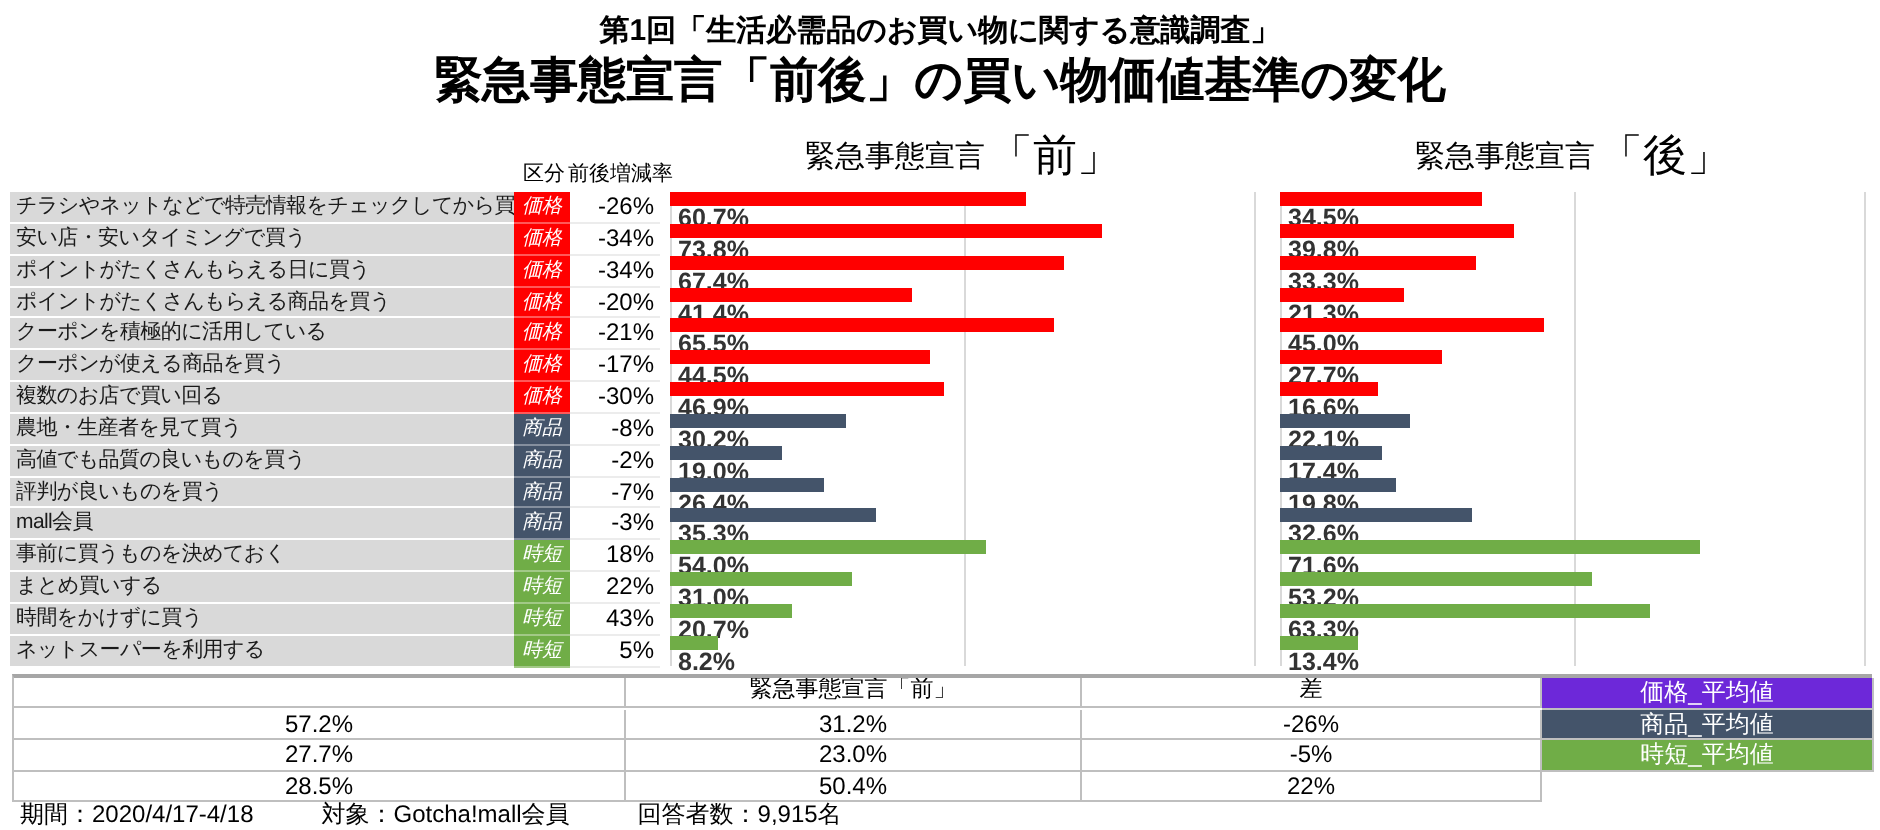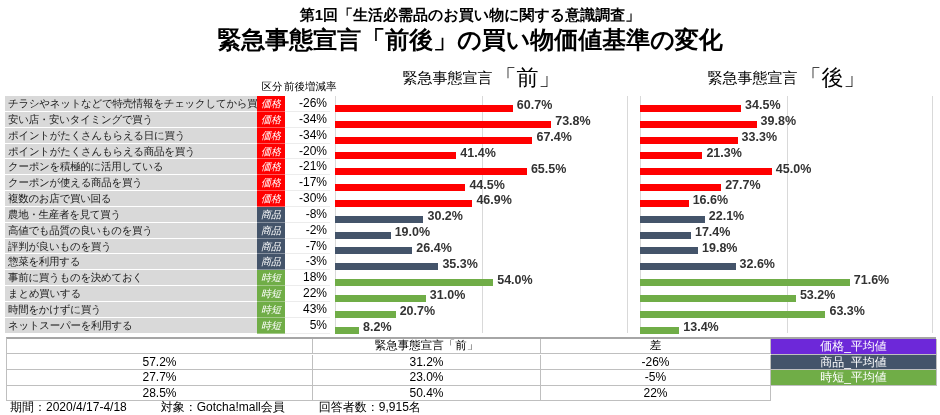--- a/index.html
+++ b/index.html
@@ -34,21 +34,21 @@
   .trow .pct { width:45px; font-size:12px; text-align:right; padding-right:3px;
                line-height:15.85px; border-bottom:1px solid #ececec; }
   
   .chart-panel { position:absolute; top:96px; width:293px; height:238px; }
   #chart-before { left:335px; }
   #chart-after  { left:640px; }
   .gridline { position:absolute; top:0; bottom:1px; width:1px; background:#d9d9d9; }
   .gl-0   { left:0; }
   .gl-50  { left:50%; }
   .gl-100 { right:0; }
-  .crow { display:flex; align-items:flex-end; height:15.85px; position:relative; }
+  .crow { display:flex; align-items:flex-start; height:15.85px; position:relative;flex-direction:column; }
   .bar  { height:7px; flex:none; }
   .bar-label { font-size:12.5px; font-weight:bold; color:#333; margin-left:4px;
                white-space:nowrap; line-height:1; }
   
   #summary { position:absolute; left:6px; top:337px; width:930px; display:grid;
              grid-template-columns:306px 228px 230px 166px;
              border-top:2px solid #a6a6a6; border-left:1px solid #bfbfbf; }
   .scell { border-right:1px solid #bfbfbf; border-bottom:1px solid #bfbfbf;
            height:15.5px; line-height:14.5px; font-size:12px; text-align:center;
            background:#fff; overflow:hidden; }
@@ -122,21 +122,21 @@
         <div class="lbl">高値でも品質の良いものを買う</div>
         <div class="badge" style="background: rgb(68, 84, 106);">商品</div>
         <div class="pct">-2%</div>
       </div>
       <div class="trow">
         <div class="lbl">評判が良いものを買う</div>
         <div class="badge" style="background: rgb(68, 84, 106);">商品</div>
         <div class="pct">-7%</div>
       </div>
       <div class="trow">
-        <div class="lbl">惣菜を利用する</div>
+        <div class="lbl">mall会員</div>
         <div class="badge" style="background: rgb(68, 84, 106);">商品</div>
         <div class="pct">-3%</div>
       </div>
       <div class="trow">
         <div class="lbl">事前に買うものを決めておく</div>
         <div class="badge" style="background: rgb(112, 173, 71);">時短</div>
         <div class="pct">18%</div>
       </div>
       <div class="trow">
         <div class="lbl">まとめ買いする</div>

